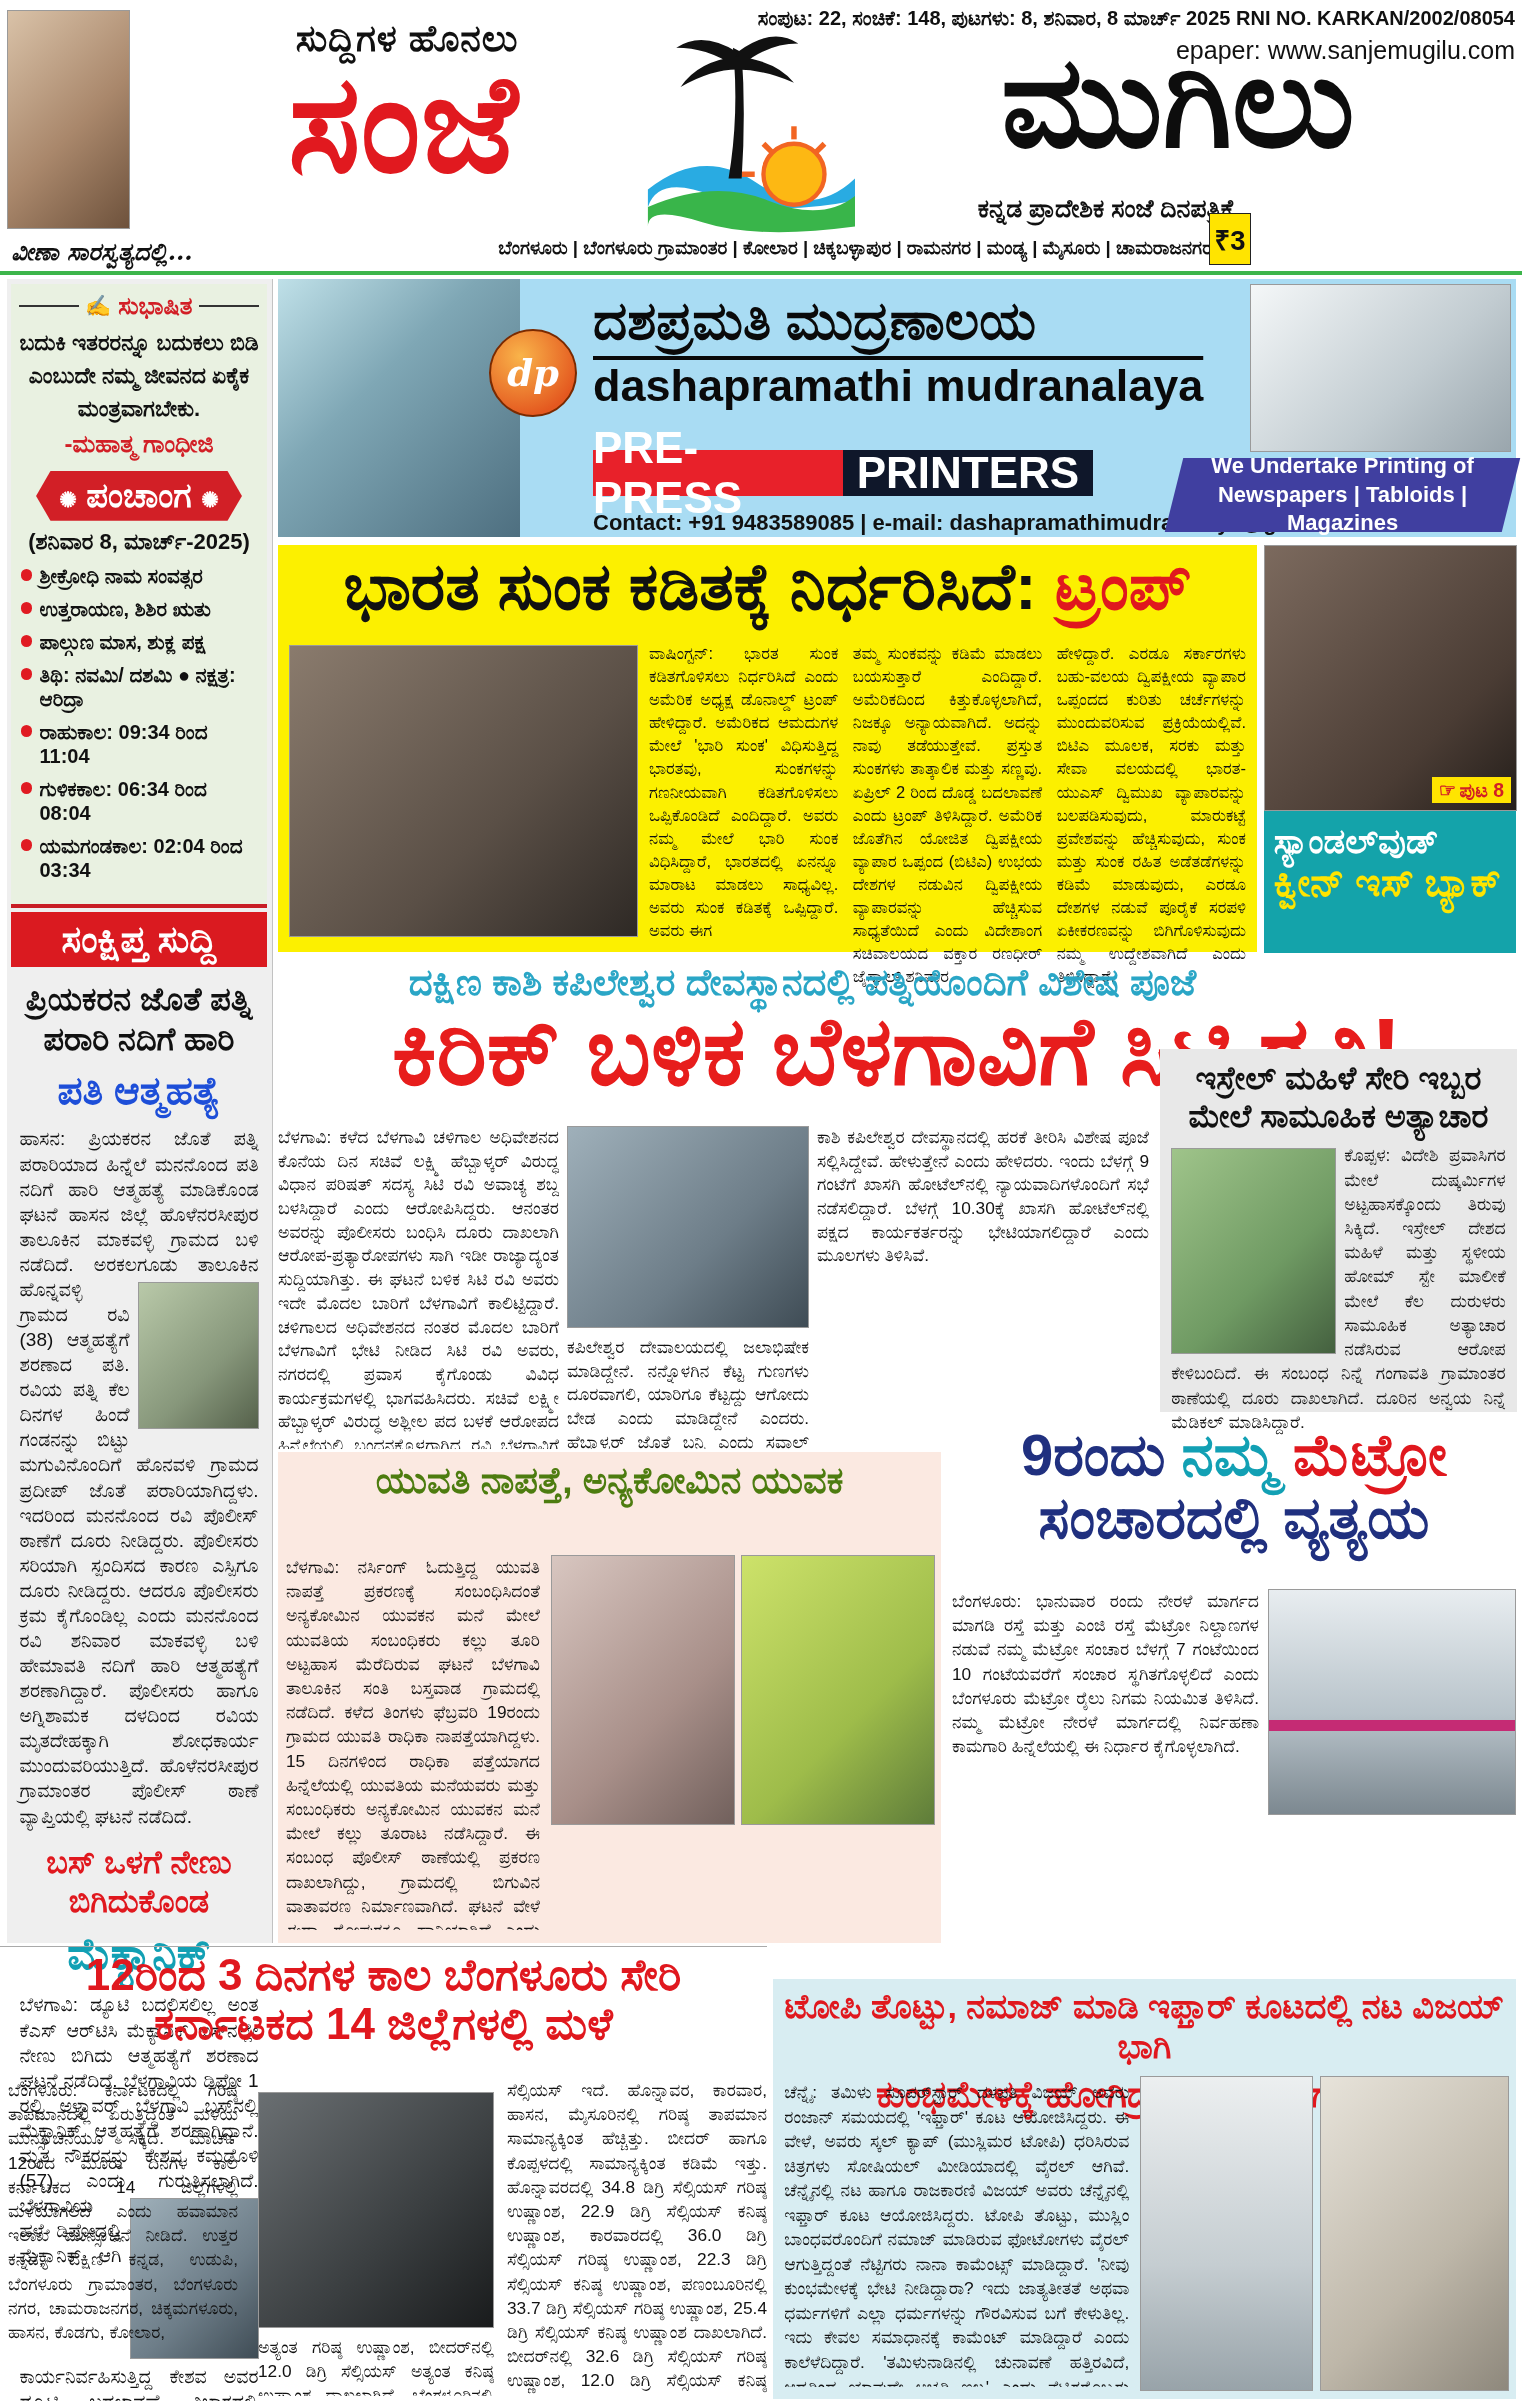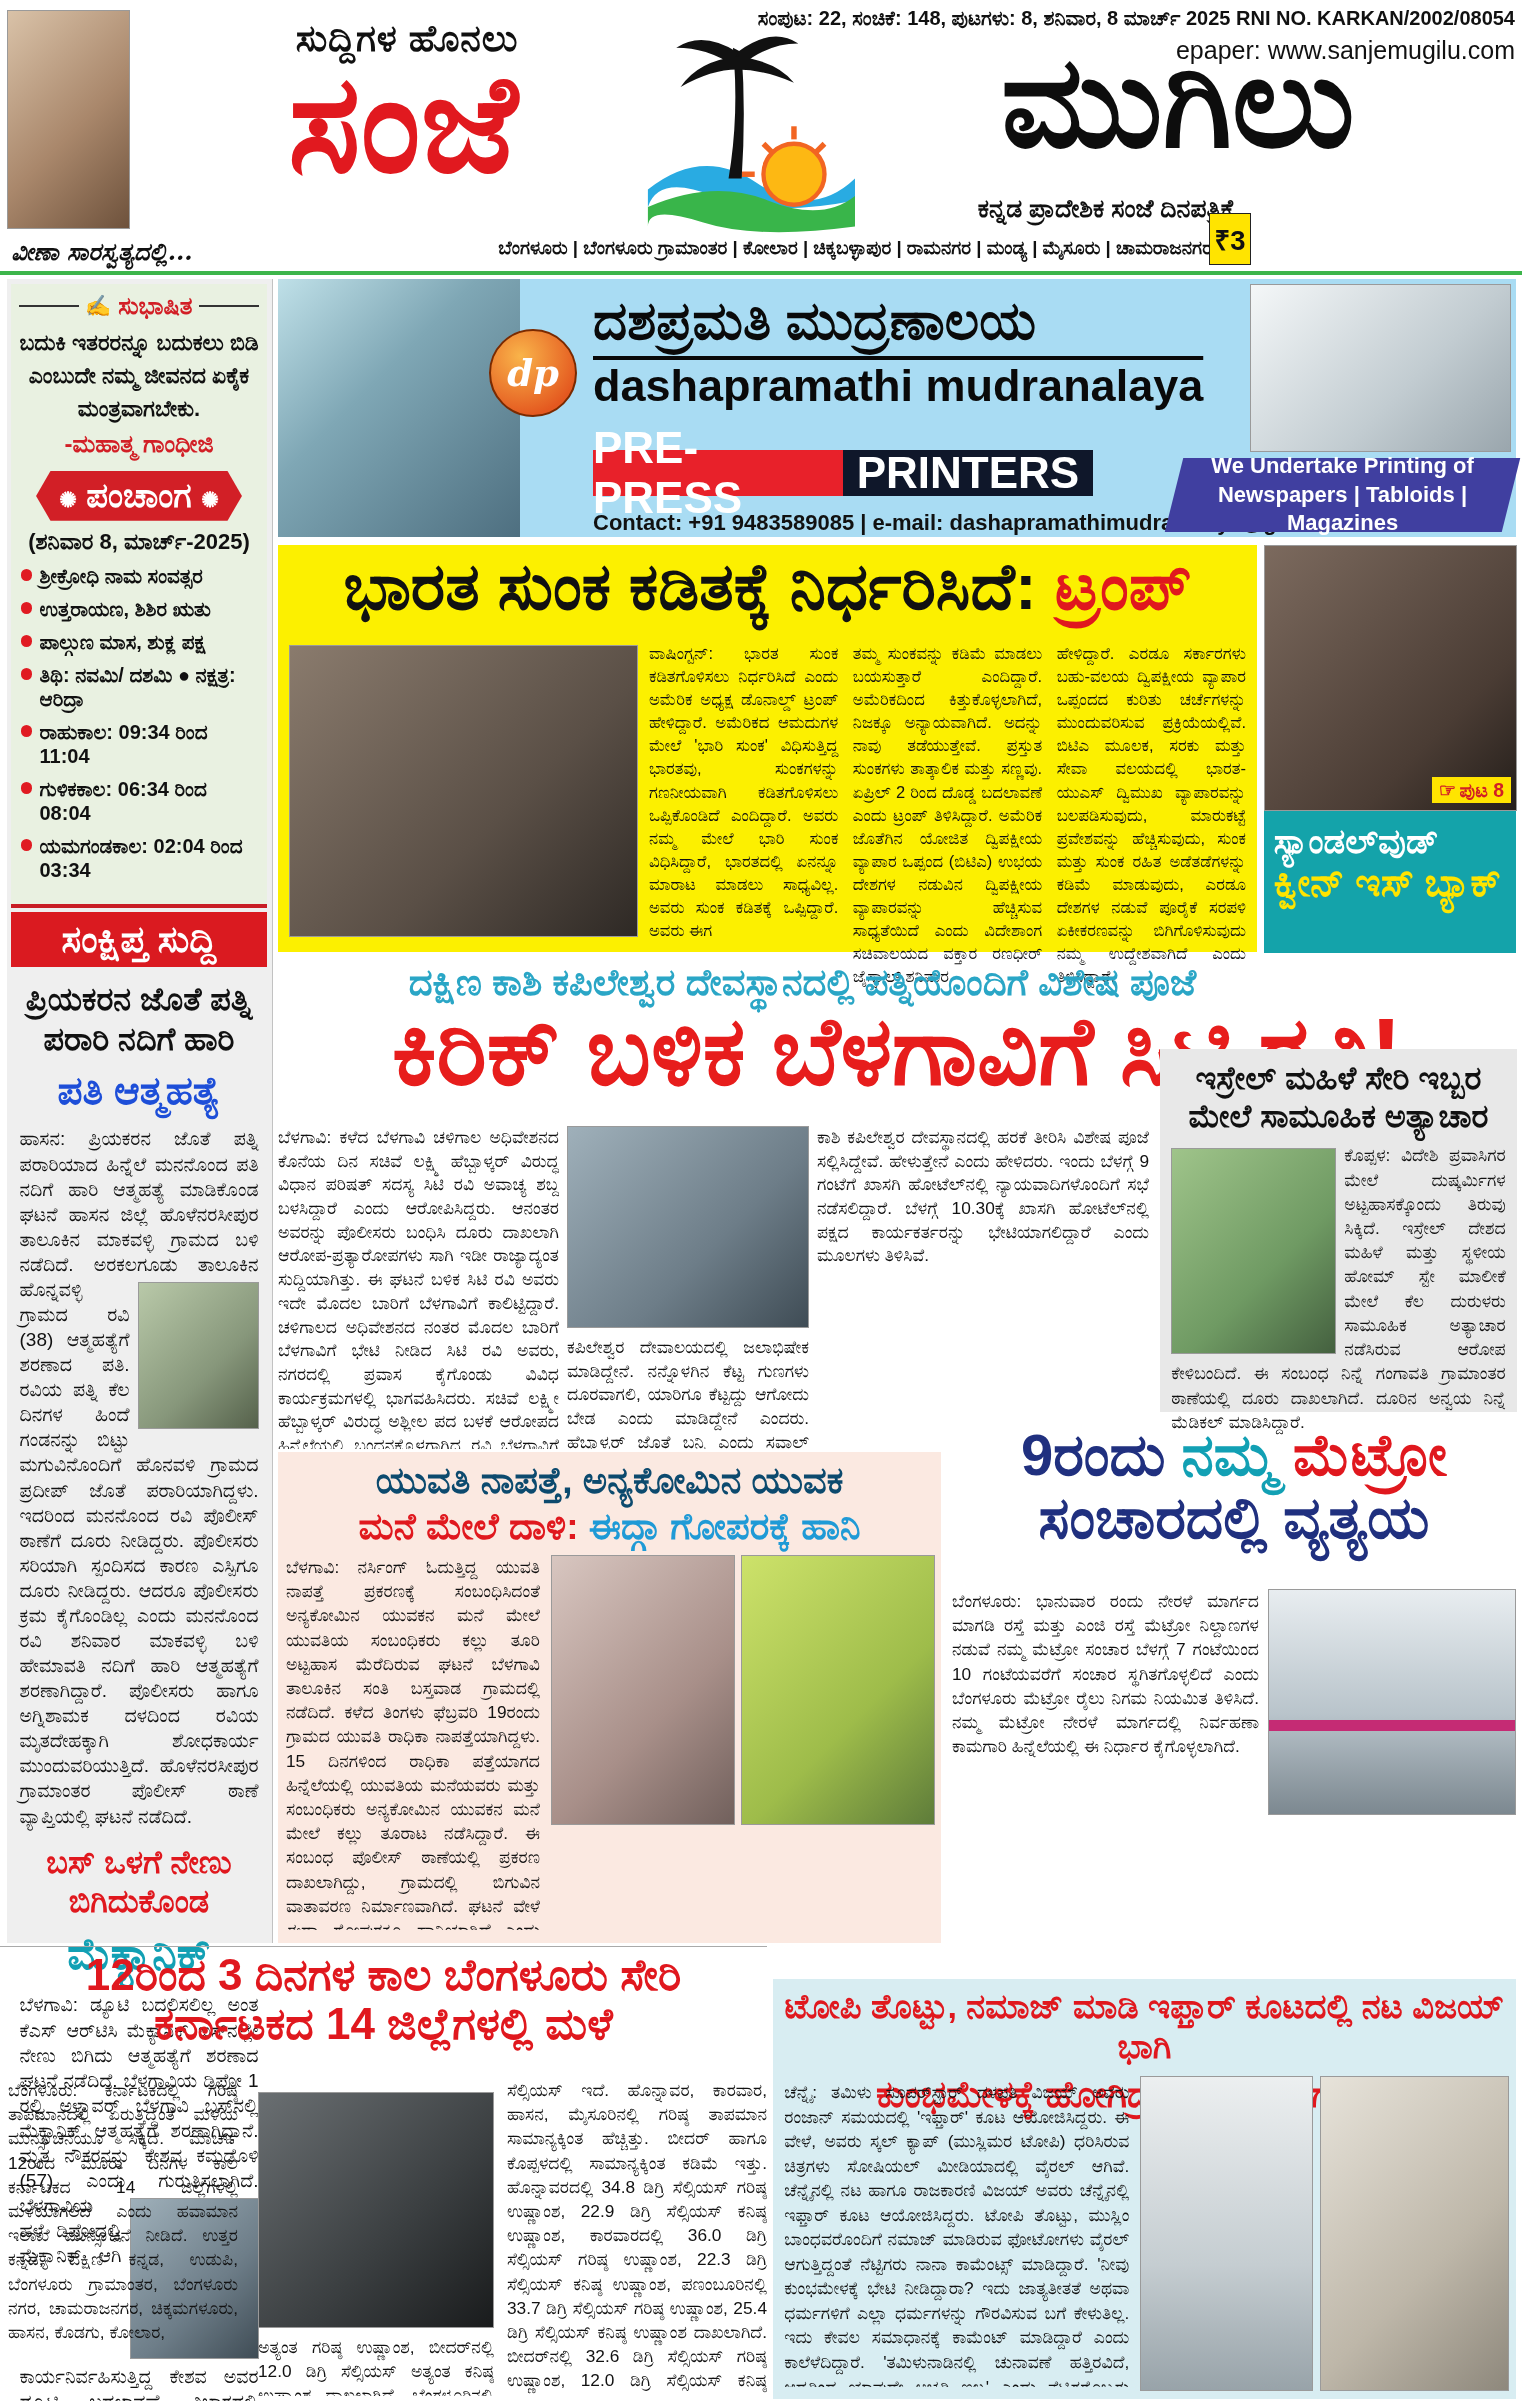--- a/index.html
+++ b/index.html
@@ -91,21 +91,21 @@
   
   .kicker{font-size:37px;font-weight:bold;color:#2aa6c6;text-align:center;}
   .ravi-head{font-size:95px;font-weight:bold;color:#e71d1c;text-align:center;line-height:1.02;}
   .ravi-col{font-size:17.3px;line-height:1.37;}
   .israel{background:#e8e8e8;padding:9.7px 11.3px;box-sizing:border-box;}
   .israel-head{font-size:32px;font-weight:bold;text-align:center;line-height:1.2;margin-bottom:8px;}
   .israel-body{font-size:17.3px;line-height:1.4;}
 
   
   .girl{background:#fbe9e1;}
-  .girl-h1{font-size:37px;font-weight:bold;color:#0c4a6e;text-align:center;line-height:1.15;}
+  .girl-h1{font-size:37px;font-weight:bold;color:#4d7c0f;text-align:center;line-height:1.15;}
   .girl-h2{font-size:37px;font-weight:bold;text-align:center;line-height:1.15;margin-top:3.2px;}
   .girl-h2 .red{color:#e0181e;} .girl-h2 .blue{color:#1f9ad6;}
 
   
   .metro-h{font-size:58px;font-weight:bold;text-align:center;line-height:1.08;color:#20307f;}
   .metro-h .teal{color:#12a0b4;} .metro-h .red{color:#e0181e;}
   .metro-body{font-size:17.3px;line-height:1.4;}
   .metro-stripe{position:absolute;left:0;width:100%;height:11.3px;top:58%;background:#c52b74;}
 
   
@@ -280,23 +280,20 @@
   <div class="abs israel" style="left:1160px;top:1049px;width:357px;height:363px;">
     <div class="israel-head">ಇಸ್ರೇಲ್ ಮಹಿಳೆ ಸೇರಿ ಇಬ್ಬರ ಮೇಲೆ ಸಾಮೂಹಿಕ ಅತ್ಯಾಚಾರ</div>
     <div class="israel-body just">
       <span class="photo ph-crowd float-l" style="width:165px;height:206px;display:block;"></span>
       <span>ಕೊಪ್ಪಳ: ವಿದೇಶಿ ಪ್ರವಾಸಿಗರ ಮೇಲೆ ದುಷ್ಕರ್ಮಿಗಳ ಅಟ್ಟಹಾಸಕ್ಕೊಂದು ತಿರುವು ಸಿಕ್ಕಿದೆ. ಇಸ್ರೇಲ್ ದೇಶದ ಮಹಿಳೆ ಮತ್ತು ಸ್ಥಳೀಯ ಹೋಮ್ ಸ್ಟೇ ಮಾಲೀಕೆ ಮೇಲೆ ಕೆಲ ದುರುಳರು ಸಾಮೂಹಿಕ ಅತ್ಯಾಚಾರ ನಡೆಸಿರುವ ಆರೋಪ ಕೇಳಿಬಂದಿದೆ. ಈ ಸಂಬಂಧ ನಿನ್ನೆ ಗಂಗಾವತಿ ಗ್ರಾಮಾಂತರ ಠಾಣೆಯಲ್ಲಿ ದೂರು ದಾಖಲಾಗಿದೆ. ದೂರಿನ ಅನ್ವಯ ನಿನ್ನೆ ಮೆಡಿಕಲ್ ಮಾಡಿಸಿದ್ದಾರೆ.</span>
     </div>
   </div>
 
   <div class="abs girl" style="left:278px;top:1452px;width:663px;height:491px;">
     <div class="girl-h1" style="margin-top:8px;">ಯುವತಿ ನಾಪತ್ತೆ, ಅನ್ಯಕೋಮಿನ ಯುವಕ</div>
-    <div class="girl-h2">
-      <span class="red">ಮನೆ ಮೇಲೆ ದಾಳಿ: </span><span class="blue">ಈದ್ಗಾ ಗೋಪರಕ್ಕೆ ಹಾನಿ</span>
-    </div>
     <div class="abs just" style="left:8px;top:103px;width:254px;height:375px;font-size:17.3px;line-height:1.4;overflow:hidden;">ಬೆಳಗಾವಿ: ನರ್ಸಿಂಗ್ ಓದುತ್ತಿದ್ದ ಯುವತಿ ನಾಪತ್ತೆ ಪ್ರಕರಣಕ್ಕೆ ಸಂಬಂಧಿಸಿದಂತೆ ಅನ್ಯಕೋಮಿನ ಯುವಕನ ಮನೆ ಮೇಲೆ ಯುವತಿಯ ಸಂಬಂಧಿಕರು ಕಲ್ಲು ತೂರಿ ಅಟ್ಟಹಾಸ ಮೆರೆದಿರುವ ಘಟನೆ ಬೆಳಗಾವಿ ತಾಲೂಕಿನ ಸಂತಿ ಬಸ್ತವಾಡ ಗ್ರಾಮದಲ್ಲಿ ನಡೆದಿದೆ. ಕಳೆದ ತಿಂಗಳು ಫೆಬ್ರವರಿ 19ರಂದು ಗ್ರಾಮದ ಯುವತಿ ರಾಧಿಕಾ ನಾಪತ್ತೆಯಾಗಿದ್ದಳು. 15 ದಿನಗಳಿಂದ ರಾಧಿಕಾ ಪತ್ತೆಯಾಗದ ಹಿನ್ನೆಲೆಯಲ್ಲಿ ಯುವತಿಯ ಮನೆಯವರು ಮತ್ತು ಸಂಬಂಧಿಕರು ಅನ್ಯಕೋಮಿನ ಯುವಕನ ಮನೆ ಮೇಲೆ ಕಲ್ಲು ತೂರಾಟ ನಡೆಸಿದ್ದಾರೆ. ಈ ಸಂಬಂಧ ಪೊಲೀಸ್ ಠಾಣೆಯಲ್ಲಿ ಪ್ರಕರಣ ದಾಖಲಾಗಿದ್ದು, ಗ್ರಾಮದಲ್ಲಿ ಬಿಗುವಿನ ವಾತಾವರಣ ನಿರ್ಮಾಣವಾಗಿದೆ. ಘಟನೆ ವೇಳೆ ಈದ್ಗಾ ಗೋಪುರಕ್ಕೂ ಹಾನಿಯಾಗಿದೆ ಎಂದು ದೂರಲಾಗಿದೆ.</div>
     <div class="abs photo ph-girl" style="left:273px;top:103px;width:184px;height:270px;"></div>
     <div class="abs photo ph-house" style="left:463px;top:103px;width:194px;height:270px;"></div>
   </div>
 
   <div class="abs" style="left:952px;top:1424px;width:564px;height:549px;">
     <div class="metro-h">
       <span>9ರಂದು </span><span class="teal">ನಮ್ಮ </span><span class="red">ಮೆಟ್ರೋ</span>
     </div>
     <div class="metro-h">ಸಂಚಾರದಲ್ಲಿ ವ್ಯತ್ಯಯ</div>

